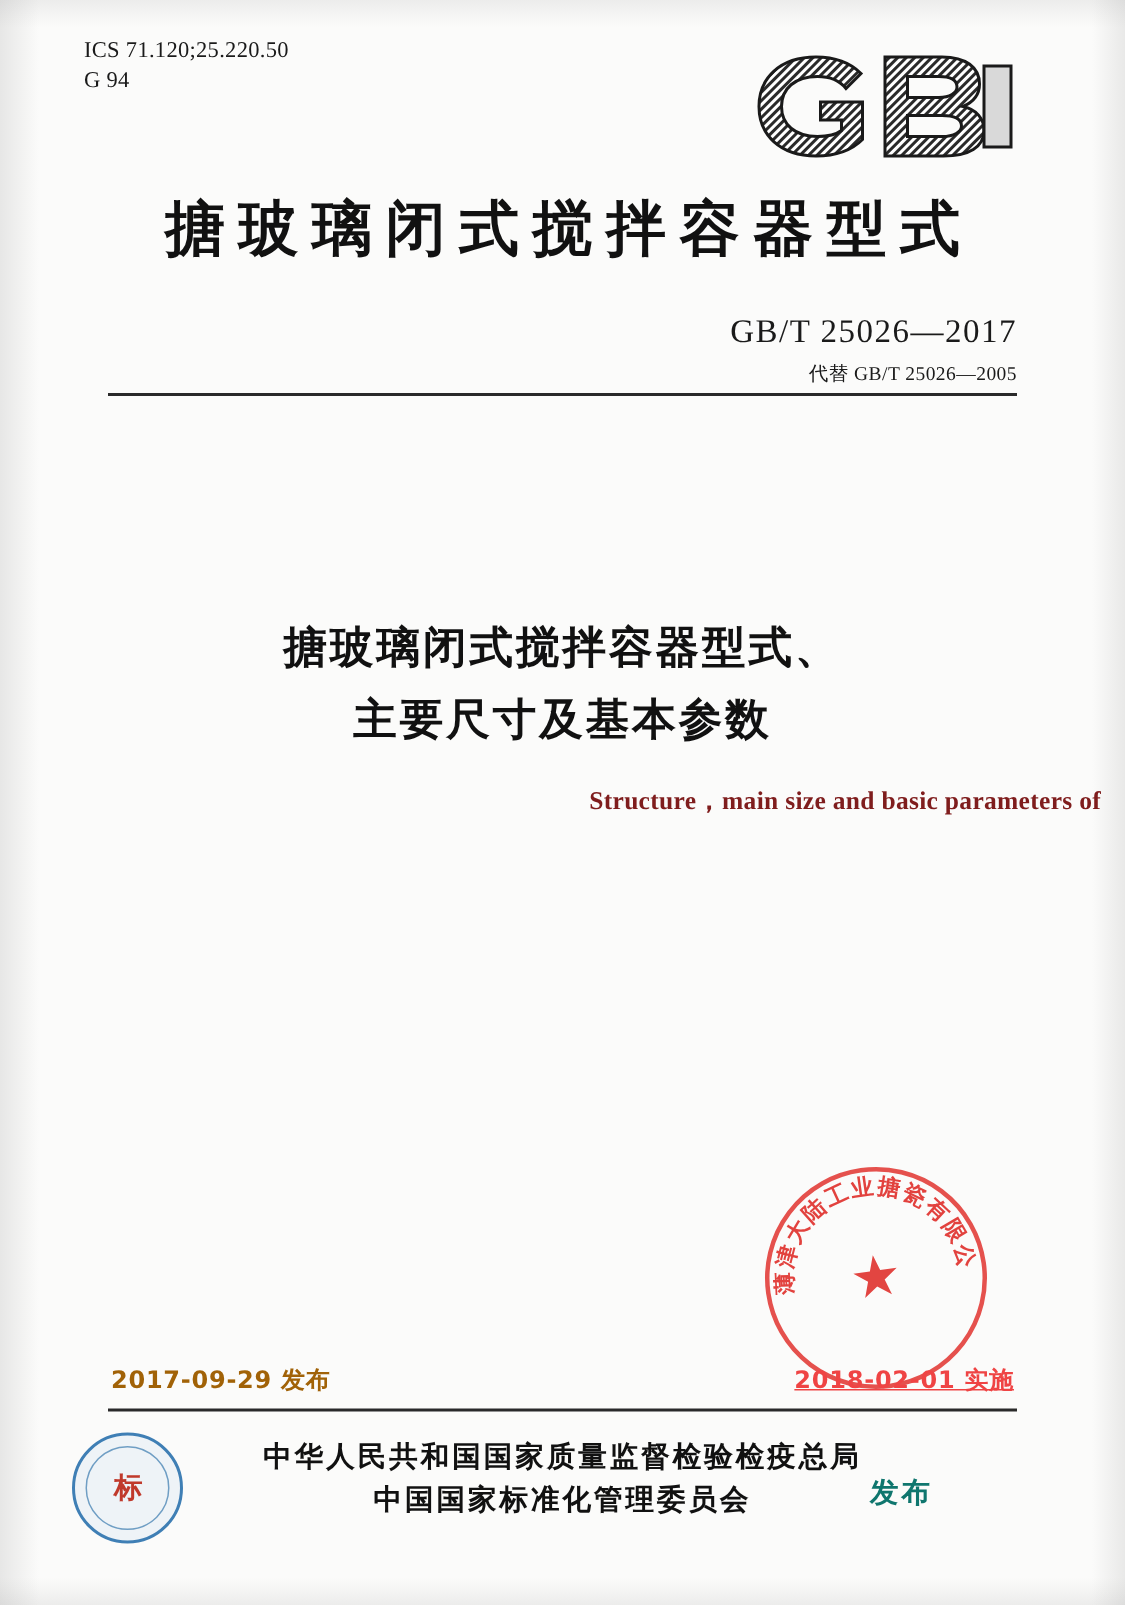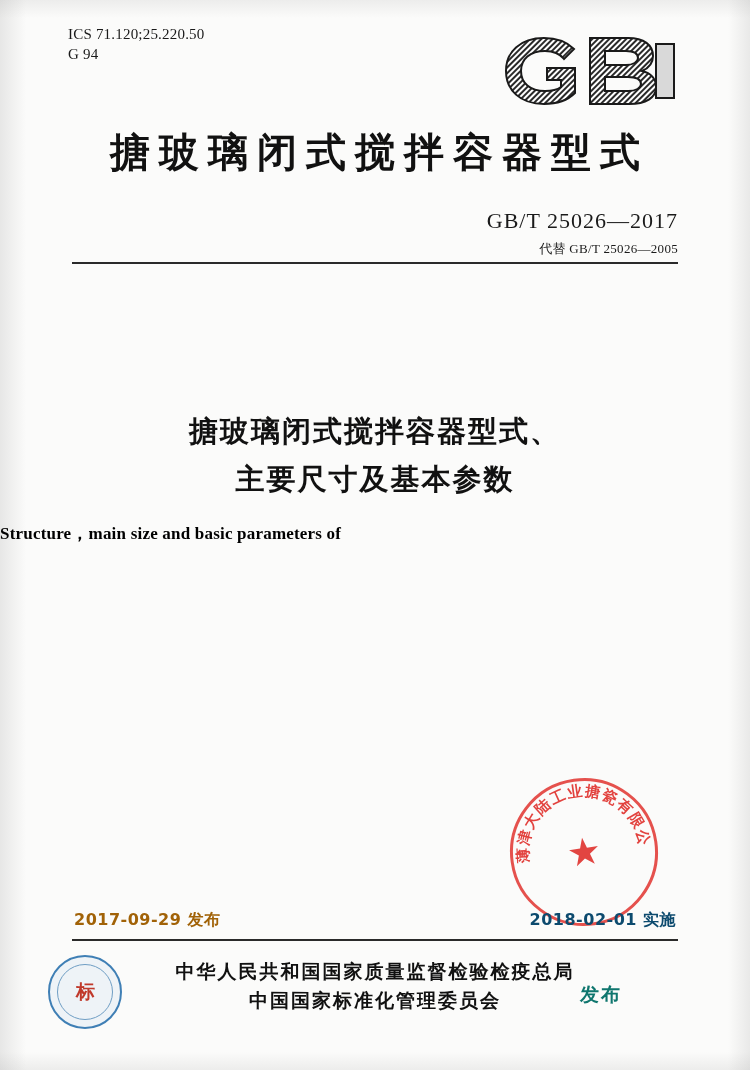--- a/index.html
+++ b/index.html
@@ -27,21 +27,21 @@
     background:
       linear-gradient(to right, rgba(150,150,150,0.20) 0px, rgba(255,255,255,0) 26px),
       linear-gradient(to left, rgba(150,150,150,0.18) 0px, rgba(255,255,255,0) 22px),
       linear-gradient(to bottom, rgba(160,160,160,0.16) 0px, rgba(255,255,255,0) 18px),
       linear-gradient(to top, rgba(160,160,160,0.16) 0px, rgba(255,255,255,0) 18px);
     pointer-events: none;
   }
 
   .ics-block {
     position: absolute;
-    left: 68px;
+    left: 56px;
     top: 24px;
     font-family: "Liberation Serif", serif;
     font-size: 15px;
     color: #1a1a1a;
     line-height: 1.35;
     letter-spacing: 0.2px;
   }
 
   
   .gb-logo {
@@ -104,28 +104,28 @@
     font-weight: bold;
     font-size: 29px;
     line-height: 1.65;
     letter-spacing: 2px;
     color: #111;
   }
 
   .doc-title-en {
     position: absolute;
     left: 0;
-    right: 0;
+    right: 16px;
     top: 517px;
-    text-align: left;
+    text-align: right;
     font-family: "Liberation Serif", serif;
     font-weight: bold;
     font-size: 17px;
     line-height: 1.95;
-    color: #000000;
+    color: #7f1d1d;
     letter-spacing: 0.2px;
   }
 
   
   .stamp {
     position: absolute;
     right: 92px;
     top: 778px;
     width: 148px;
     height: 148px;
@@ -180,22 +180,23 @@
     color: #a16207;
     letter-spacing: 0.5px;
   }
   .effective-date {
     position: absolute;
     right: 74px;
     top: 910px;
     font-family: "DejaVu Sans", sans-serif;
     font-weight: bold;
     font-size: 16px;
-    color: #0c4a6e;
+    color: #ef4444;
     letter-spacing: 0.5px;
+    text-decoration: underline;
   }
 
   
   .emblem {
     position: absolute;
     left: 48px;
     top: 955px;
     width: 74px;
     height: 74px;
   }

